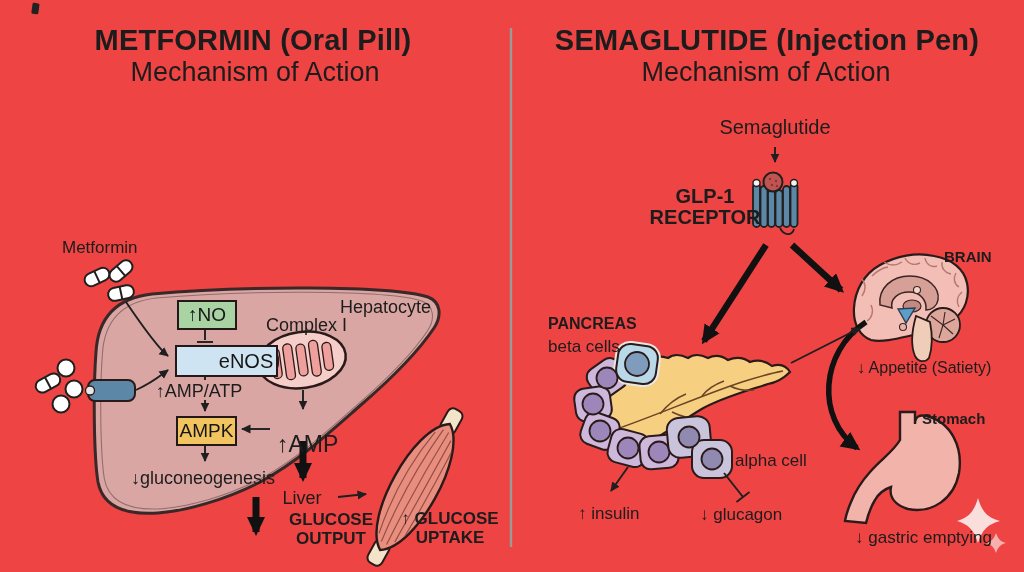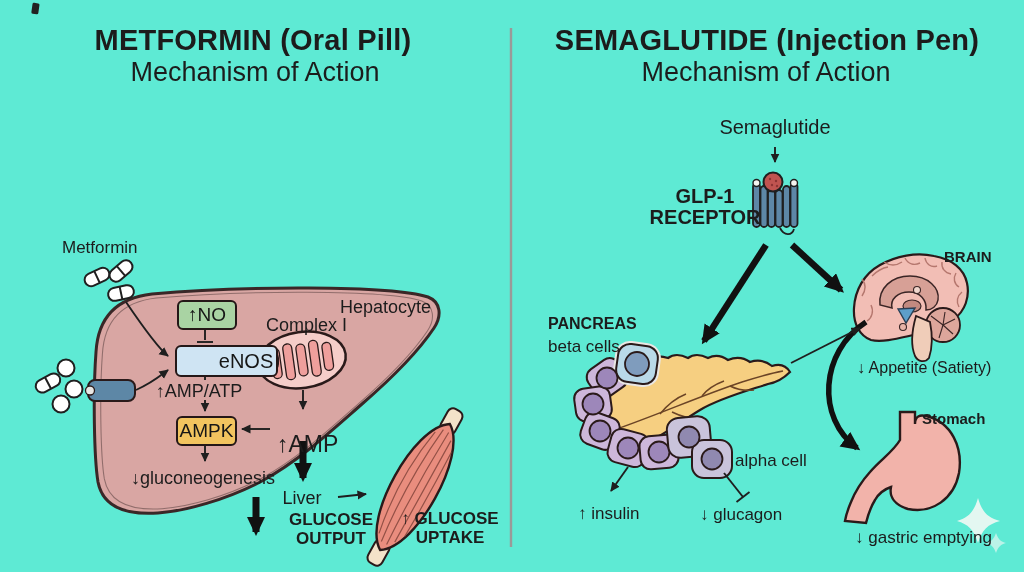--- a/index.html
+++ b/index.html
@@ -1,25 +1,25 @@
 <!DOCTYPE html>
 <html><head>
 <meta charset="utf-8">
 <style>
   html,body{margin:0;padding:0;}
-  .canvas{position:relative;width:1024px;height:572px;background:#5eead4;overflow:hidden;
+  .canvas{position:relative;width:1024px;height:572px;background:#ef4444;overflow:hidden;
           font-family:"Liberation Sans","DejaVu Sans",sans-serif;}
   .art{position:absolute;left:0;top:0;}
   .lbl{position:absolute;color:#1c1c1c;white-space:nowrap;line-height:1.12;}
   .ctr{transform:translateX(-50%);text-align:center;}
   .b{font-weight:700;}
   .title{font-size:29px;font-weight:700;letter-spacing:.2px;}
   .subtitle{font-size:27px;font-weight:400;}
   .box{position:absolute;display:flex;align-items:center;justify-content:center;
-       border:2.2px solid #241717;border-radius:6px;color:#161616;}
+       border:2.2px solid #241717;border-radius:0;color:#161616;}
   .box-no{left:177px;top:300px;width:56px;height:26px;background:#a9d3a3;font-size:19px;}
   .box-enos{left:175px;top:345px;width:60px;height:28px;background:#cfe4f3;font-size:20px;padding-left:39px;}
   .box-ampk{left:176px;top:416px;width:57px;height:26px;background:#f2c45f;font-size:19px;}
 </style>
 </head>
 <body>
 
 <div class="canvas">
 
 <svg class="art" width="1024" height="572" viewBox="0 0 1024 572">

